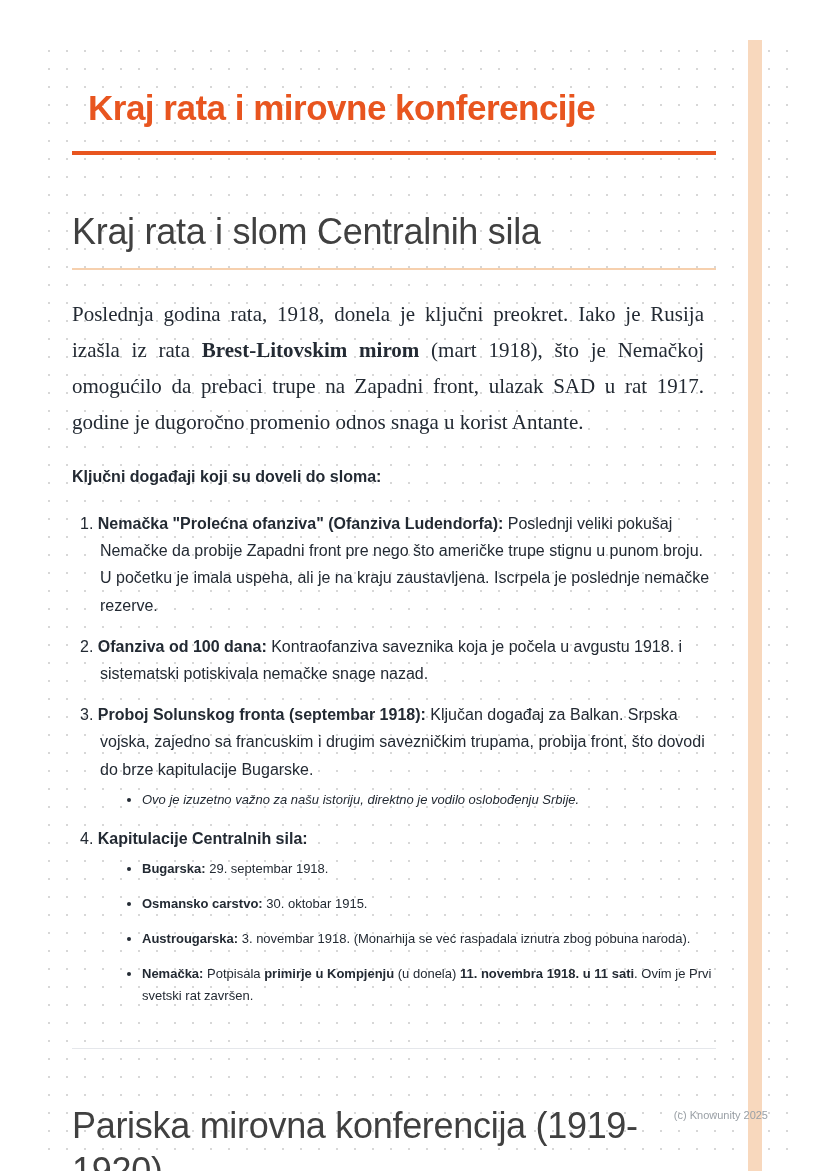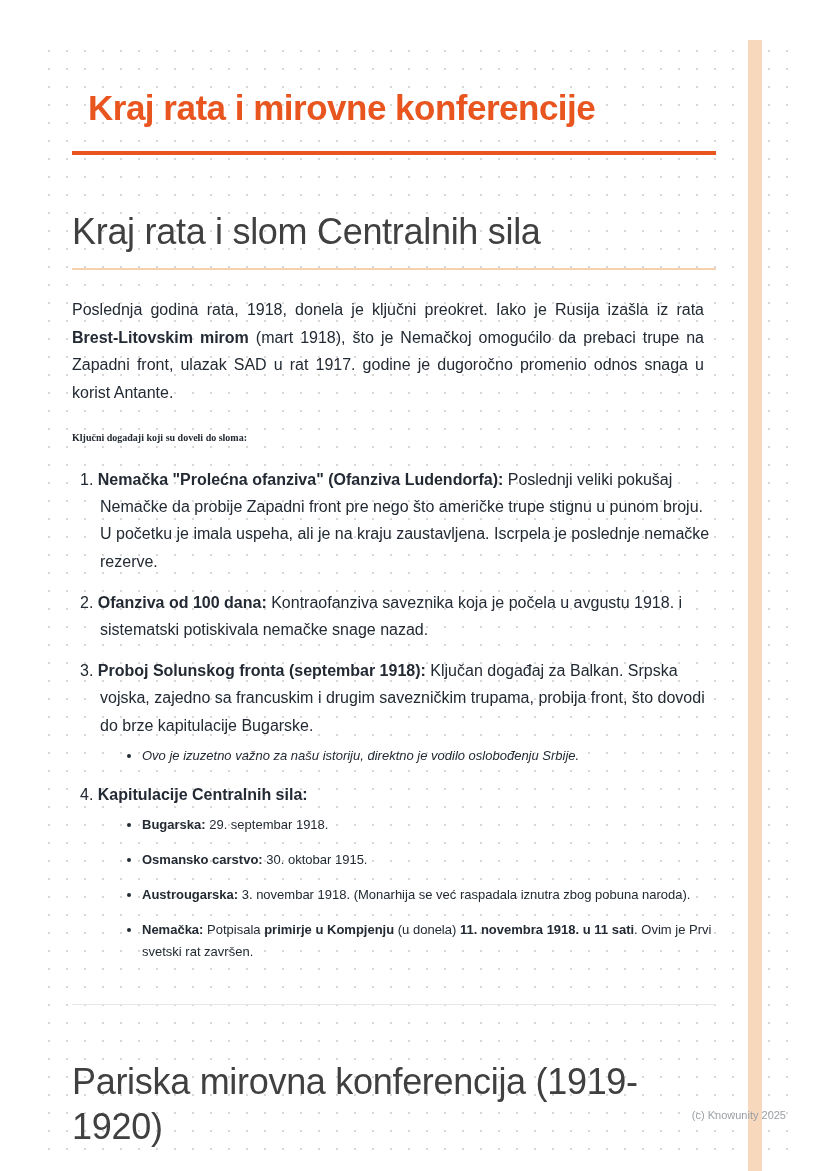--- a/index.html
+++ b/index.html
@@ -34,25 +34,25 @@
   h2.section-heading{
     margin:54px 0 0 0;max-width:610px;
     font-size:36px;line-height:1.25;font-weight:400;
     color:#404040;letter-spacing:-0.3px;
   }
   .section-rule{
     height:2px;background:#f6d0ae;border:none;margin:14px 0 0 0;
   }
   p.body-par{
     margin:26px 12px 0 0;
-    font-size:16px;line-height:1.72;text-align:justify;
+    font-size:21px;line-height:1.72;text-align:justify;font-family:Liberation Serif, serif;
   }
   p.lead-par{
     margin:24px 0 16px 0;
-    font-size:10px;line-height:1.6;font-weight:700;font-family:Liberation Serif, serif;
+    font-size:16px;line-height:1.6;font-weight:700;
   }
   b,.bold{font-weight:700;}
   .num-list{margin:20px 0 0 8px;padding:0;list-style:none;}
   .num-item{
     margin:0 0 14px 0;
     font-size:16px;line-height:1.7;
     padding-left:20px;text-indent:-20px;
   }
   .sub-list{
     margin:6px 0 0 24px;padding:0 0 0 18px;
@@ -60,21 +60,21 @@
   }
   .sub-item{
     margin:0 0 13px 0;
     font-size:13px;line-height:1.7;
   }
   .sub-item.note{font-style:italic;margin-bottom:4px;}
   .divider{
     height:1px;background:#e5e7eb;border:none;margin:40px 0 0 0;
   }
   .footer-credit{
-    position:absolute;right:42px;bottom:50px;z-index:3;
+    position:absolute;right:60px;bottom:50px;z-index:3;
     font-size:11px;color:#9aa0a6;
   }
 </style>
 </head>
 <body>
 
 <div class="dot-grid"></div>
 <div class="accent-stripe"></div>
 
 <div class="content">

